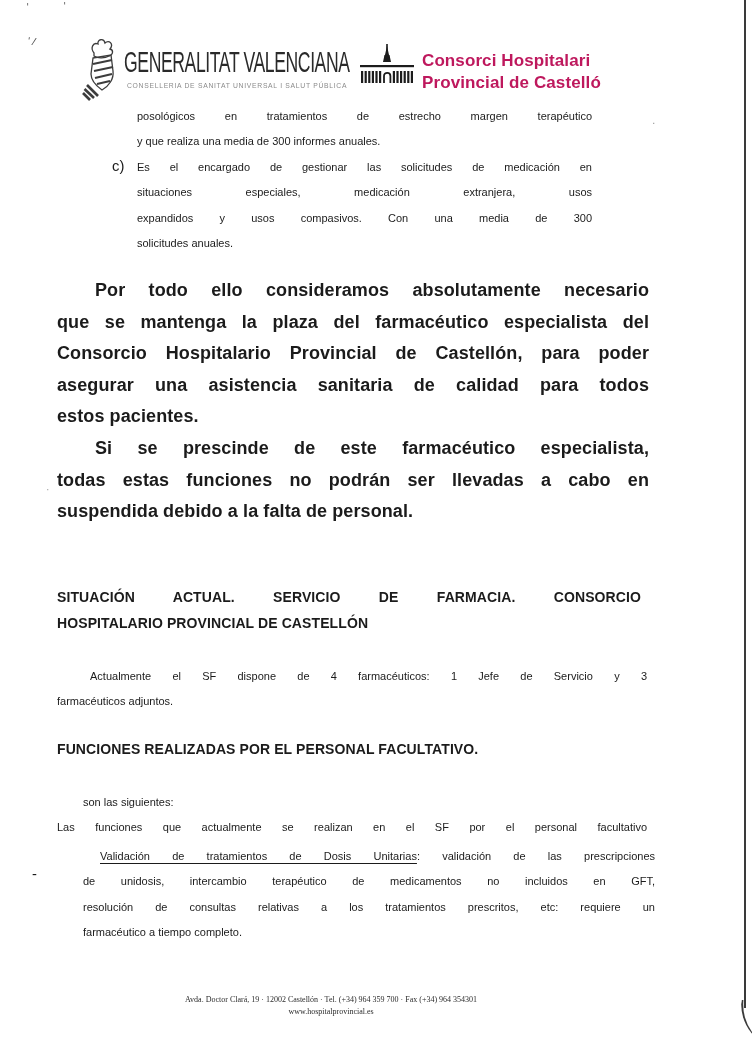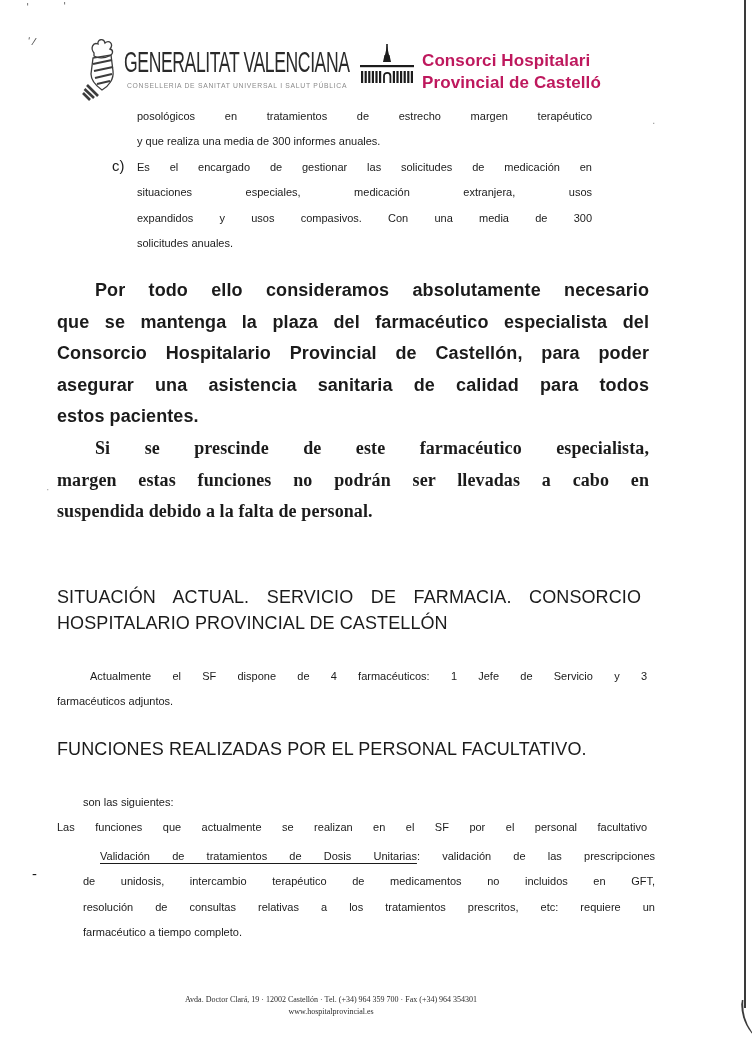--- a/index.html
+++ b/index.html
@@ -23,21 +23,21 @@
   .ch-text{
     position:absolute;left:422px;top:50px;font-weight:700;font-size:17px;
     line-height:22px;color:#be185d;letter-spacing:0.1px;white-space:nowrap;
   }
   
   .block{position:absolute;}
   .jline{text-align:justify;text-align-last:justify;white-space:normal;}
   .jline.last{text-align-last:left;}
   .body-txt{font-size:11px;line-height:25.3px;}
   .bold-txt{font-size:18px;line-height:31.5px;font-weight:700;letter-spacing:0.1px;}
-  .head-txt{font-size:18px;line-height:25.5px;font-weight:400;letter-spacing:0.1px;}
+  .head-txt{font-size:14px;line-height:25.5px;font-weight:700;letter-spacing:0.1px;}
   .ind38 .jline:first-child{text-indent:38px;}
   .ind33 .jline:first-child{text-indent:33px;}
   .ind26 .jline:first-child{text-indent:26px;}
   .marker{position:absolute;font-size:14.8px;color:#1b1b1b;}
   .ul{text-decoration:underline;text-underline-offset:2.5px;}
   
   .footer{
     position:absolute;left:142px;top:994px;width:378px;text-align:center;
     font-family:"Liberation Serif",serif;font-size:8px;line-height:11.5px;color:#2b2b2b;
   }
@@ -125,23 +125,23 @@
       </div>
 
     <div class="block bold-txt ind38" style="left:57px;top:275px;width:592px;">
         <div class="jline">Por todo ello consideramos absolutamente necesario</div>
         <div class="jline">que se mantenga la plaza del farmacéutico especialista del</div>
         <div class="jline">Consorcio Hospitalario Provincial de Castellón, para poder</div>
         <div class="jline">asegurar una asistencia sanitaria de calidad para todos</div>
         <div class="jline last">estos pacientes.</div>
       </div>
 
-    <div class="block bold-txt ind38" style="left:57px;top:433px;width:592px;font-family:Liberation Serif, serif;">
+    <div class="block bold-txt ind38" style="left:57px;top:433px;width:592px;">
         <div class="jline">Si se prescinde de este farmacéutico especialista,</div>
-        <div class="jline">margen estas funciones no podrán ser llevadas a cabo en</div>
+        <div class="jline">todas estas funciones no podrán ser llevadas a cabo en</div>
         <div class="jline last">suspendida debido a la falta de personal.</div>
       </div>
 
     <div class="block head-txt" style="left:57px;top:585px;width:584px;">
         <div class="jline">SITUACIÓN ACTUAL. SERVICIO DE FARMACIA. CONSORCIO</div>
         <div class="jline last">HOSPITALARIO PROVINCIAL DE CASTELLÓN</div>
       </div>
 
     <div class="block body-txt ind33" style="left:57px;top:664px;width:590px;">
         <div class="jline">Actualmente el SF dispone de 4 farmacéuticos: 1 Jefe de Servicio y 3</div>

